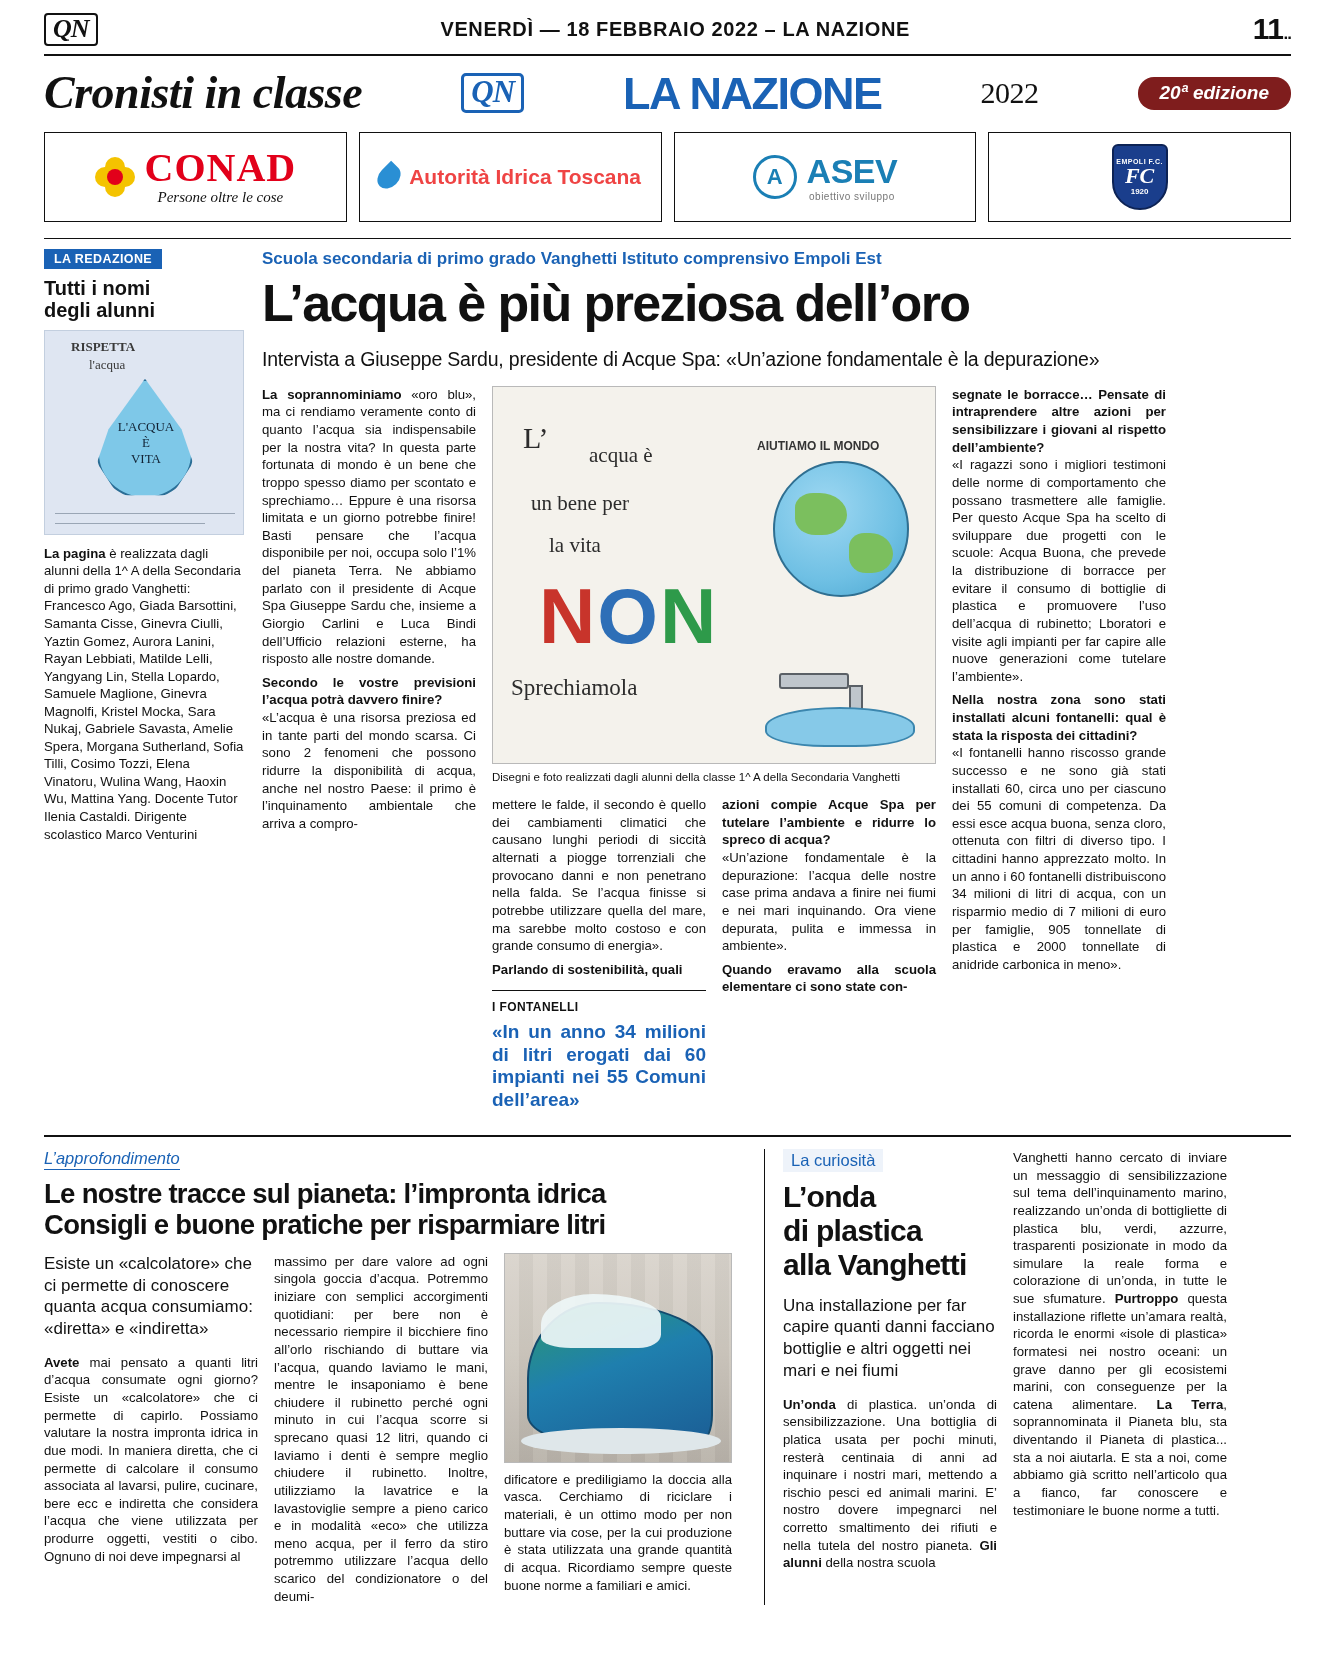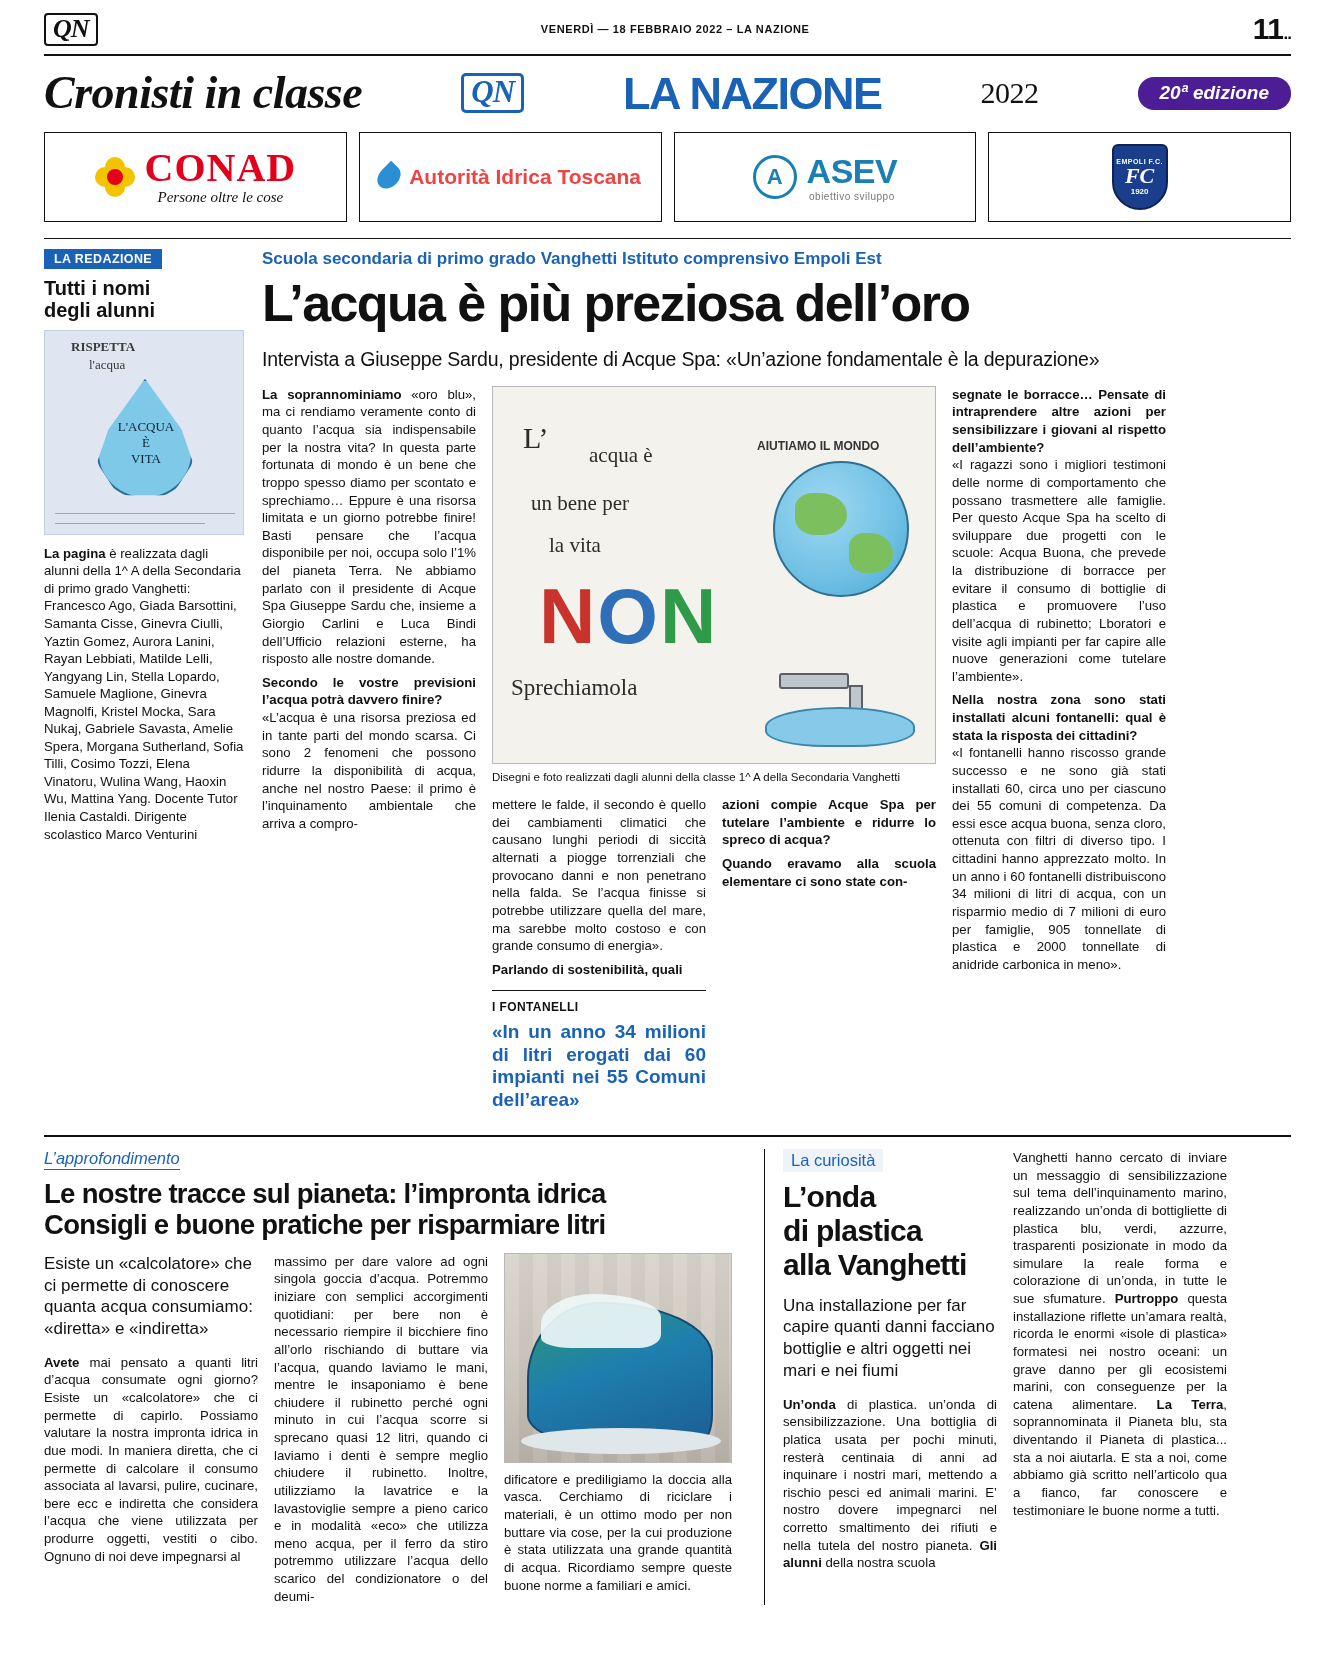--- a/index.html
+++ b/index.html
@@ -21,21 +21,21 @@
     border-bottom: 2px solid #111; padding-bottom: 6px; height: 46px;
   }
   .qn-logo {
     font-family: "Liberation Serif", serif;
     font-weight: bold; font-style: italic; font-size: 26px;
     border: 2px solid #111; border-radius: 4px; padding: 1px 7px 2px 7px;
     letter-spacing: -1px; line-height: 1;
   }
   .topbar-center {
     font-family: "Liberation Sans", sans-serif;
-    font-size: 11px; font-weight: bold; letter-spacing: 0.6px;
+    font-size: 20px; font-weight: bold; letter-spacing: 0.6px;
   }
   .pagenum { font-size: 30px; font-weight: bold; letter-spacing: -0.5px; }
   .pagenum .dots { font-size: 17px; letter-spacing: -1px; }
 
   
   .masthead {
     display: flex; align-items: center; gap: 14px;
     padding: 14px 0 10px 0;
     justify-content: space-between;
   }
@@ -53,21 +53,21 @@
   .mast-nazione {
     color: #1a62b5; font-family: "Liberation Sans", sans-serif;
     font-weight: bold; font-size: 45px; letter-spacing: -1.5px; line-height: 1;
     white-space: nowrap;
   }
   .mast-year {
     font-family: "Liberation Serif", serif; font-size: 30px; font-weight: normal;
     letter-spacing: -0.5px;
   }
   .mast-edizione {
-    background: #4c1d95; color: #fff; border-radius: 16px;
+    background: #7f1d1d; color: #fff; border-radius: 16px;
     font-size: 19px; font-weight: bold; padding: 5px 22px 6px 22px;
     white-space: nowrap; font-style: italic;
   }
 
   
   .sponsors { display: flex; gap: 12px; margin-top: 6px; }
   .sponsor {
     border: 1px solid #111; height: 90px; flex: 1;
     display: flex; align-items: center; justify-content: center; gap: 10px;
     position: relative; background: #fff;
@@ -334,20 +334,21 @@
             <div class="acol c2">
               <p>mettere le falde, il secondo è quello dei cambiamenti climatici che causano lunghi periodi di siccità alternati a piogge torrenziali che provocano danni e non penetrano nella falda. Se l’acqua finisse si potrebbe utilizzare quella del mare, ma sarebbe molto costoso e con grande consumo di energia».</p>
               <p style="margin-top:6px;"><b>Parlando di sostenibilità, quali</b></p>
               <div class="fontanelli-box">
                 <div class="fontanelli-tag">I FONTANELLI</div>
                 <div class="fontanelli-quote">«In un anno 34 milioni di litri erogati dai 60 impianti nei 55 Comuni dell’area»</div>
               </div>
             </div>
             <div class="acol c3">
               <p><b>azioni compie Acque Spa per tutelare l’ambiente e ridurre lo spreco di acqua?</b></p>
+              <p>«Un’azione fondamentale è la depurazione: l’acqua delle nostre case prima andava a finire nei fiumi e nei mari inquinando. Ora viene depurata, pulita e immessa in ambiente».</p>
               <p style="margin-top:6px;"><b>Quando eravamo alla scuola elementare ci sono state con-</b></p>
             </div>
           </div>
         </div>
 
         <div class="acol c4">
           <p><b>segnate le borracce… Pensate di intraprendere altre azioni per sensibilizzare i giovani al rispetto dell’ambiente?</b></p>
           <p>«I ragazzi sono i migliori testimoni delle norme di comportamento che possano trasmettere alle famiglie. Per questo Acque Spa ha scelto di sviluppare due progetti con le scuole: Acqua Buona, che prevede la distribuzione di borracce per evitare il consumo di bottiglie di plastica e promuovere l’uso dell’acqua di rubinetto; Lboratori e visite agli impianti per far capire alle nuove generazioni come tutelare l’ambiente».</p>
           <p style="margin-top:6px;"><b>Nella nostra zona sono stati installati alcuni fontanelli: qual è stata la risposta dei cittadini?</b></p>
           <p>«I fontanelli hanno riscosso grande successo e ne sono già stati installati 60, circa uno per ciascuno dei 55 comuni di competenza. Da essi esce acqua buona, senza cloro, ottenuta con filtri di diverso tipo. I cittadini hanno apprezzato molto. In un anno i 60 fontanelli distribuiscono 34 milioni di litri di acqua, con un risparmio medio di 7 milioni di euro per famiglie, 905 tonnellate di plastica e 2000 tonnellate di anidride carbonica in meno».</p>

